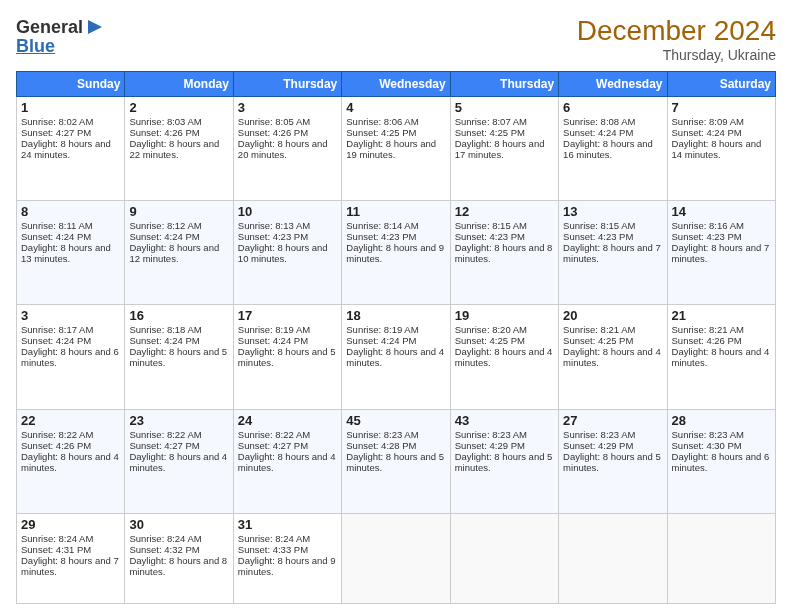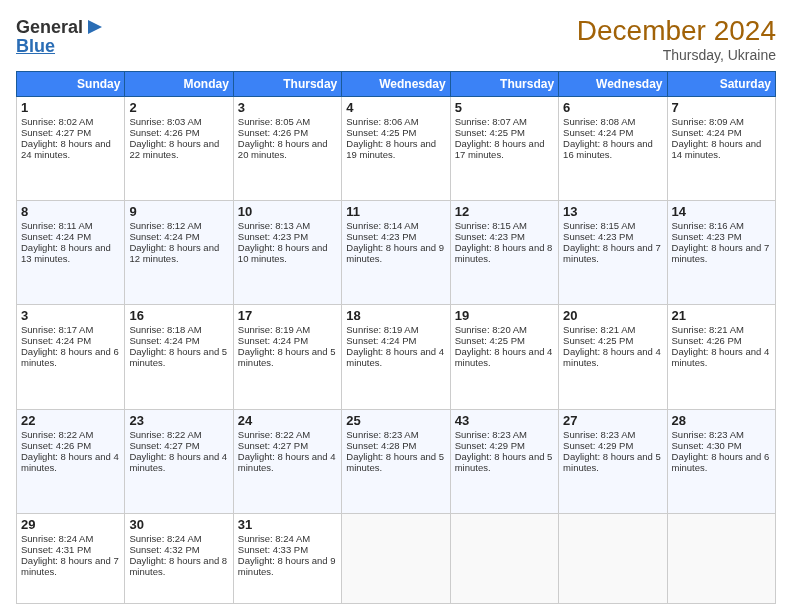--- a/index.html
+++ b/index.html
@@ -142,21 +142,21 @@
           <td><span class="day-num">17</span>Sunrise: 8:19 AM<br>Sunset: 4:24 PM<br>Daylight: 8 hours and 5 minutes.</td>
           <td><span class="day-num">18</span>Sunrise: 8:19 AM<br>Sunset: 4:24 PM<br>Daylight: 8 hours and 4 minutes.</td>
           <td><span class="day-num">19</span>Sunrise: 8:20 AM<br>Sunset: 4:25 PM<br>Daylight: 8 hours and 4 minutes.</td>
           <td><span class="day-num">20</span>Sunrise: 8:21 AM<br>Sunset: 4:25 PM<br>Daylight: 8 hours and 4 minutes.</td>
           <td><span class="day-num">21</span>Sunrise: 8:21 AM<br>Sunset: 4:26 PM<br>Daylight: 8 hours and 4 minutes.</td>
         </tr>
         <tr>
           <td><span class="day-num">22</span>Sunrise: 8:22 AM<br>Sunset: 4:26 PM<br>Daylight: 8 hours and 4 minutes.</td>
           <td><span class="day-num">23</span>Sunrise: 8:22 AM<br>Sunset: 4:27 PM<br>Daylight: 8 hours and 4 minutes.</td>
           <td><span class="day-num">24</span>Sunrise: 8:22 AM<br>Sunset: 4:27 PM<br>Daylight: 8 hours and 4 minutes.</td>
-          <td><span class="day-num">25</span>Sunrise: 8:23 AM<br>Sunset: 4:28 PM<br>Daylight: 8 hours and 5 minutes.</td>
+          <td><span class="day-num">45</span>Sunrise: 8:23 AM<br>Sunset: 4:28 PM<br>Daylight: 8 hours and 5 minutes.</td>
           <td><span class="day-num">43</span>Sunrise: 8:23 AM<br>Sunset: 4:29 PM<br>Daylight: 8 hours and 5 minutes.</td>
           <td><span class="day-num">27</span>Sunrise: 8:23 AM<br>Sunset: 4:29 PM<br>Daylight: 8 hours and 5 minutes.</td>
           <td><span class="day-num">28</span>Sunrise: 8:23 AM<br>Sunset: 4:30 PM<br>Daylight: 8 hours and 6 minutes.</td>
         </tr>
         <tr class="last-row">
           <td><span class="day-num">29</span>Sunrise: 8:24 AM<br>Sunset: 4:31 PM<br>Daylight: 8 hours and 7 minutes.</td>
           <td><span class="day-num">30</span>Sunrise: 8:24 AM<br>Sunset: 4:32 PM<br>Daylight: 8 hours and 8 minutes.</td>
           <td><span class="day-num">31</span>Sunrise: 8:24 AM<br>Sunset: 4:33 PM<br>Daylight: 8 hours and 9 minutes.</td>
           <td class="empty-cell"></td>
           <td class="empty-cell"></td>

